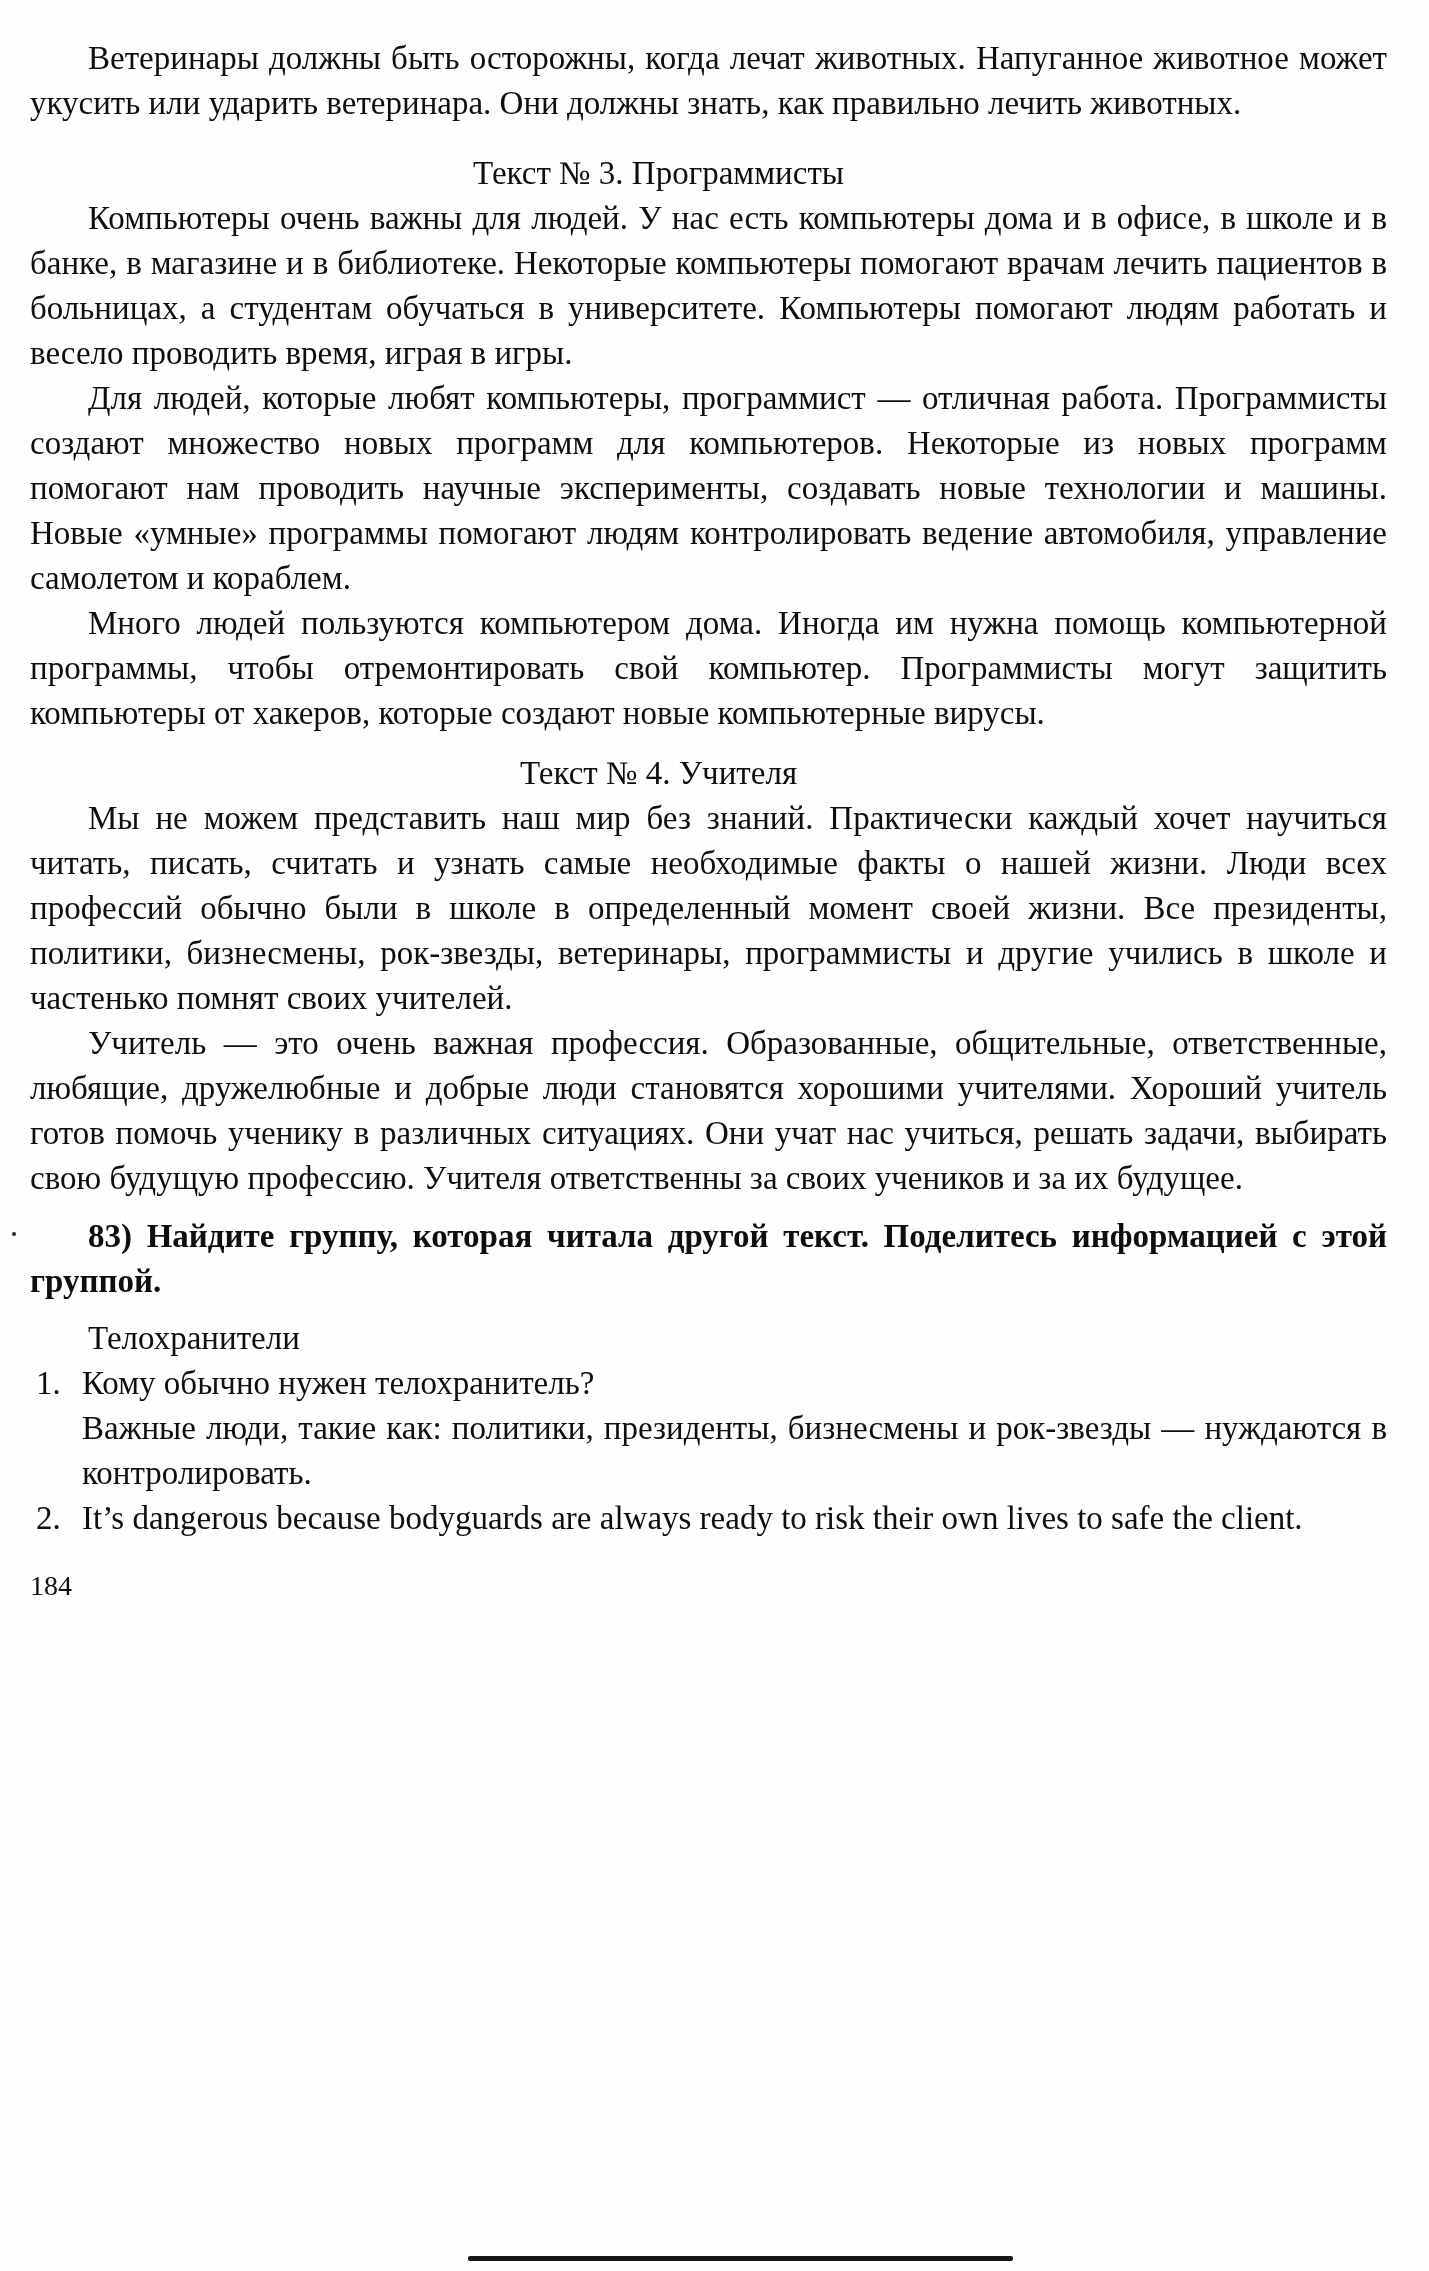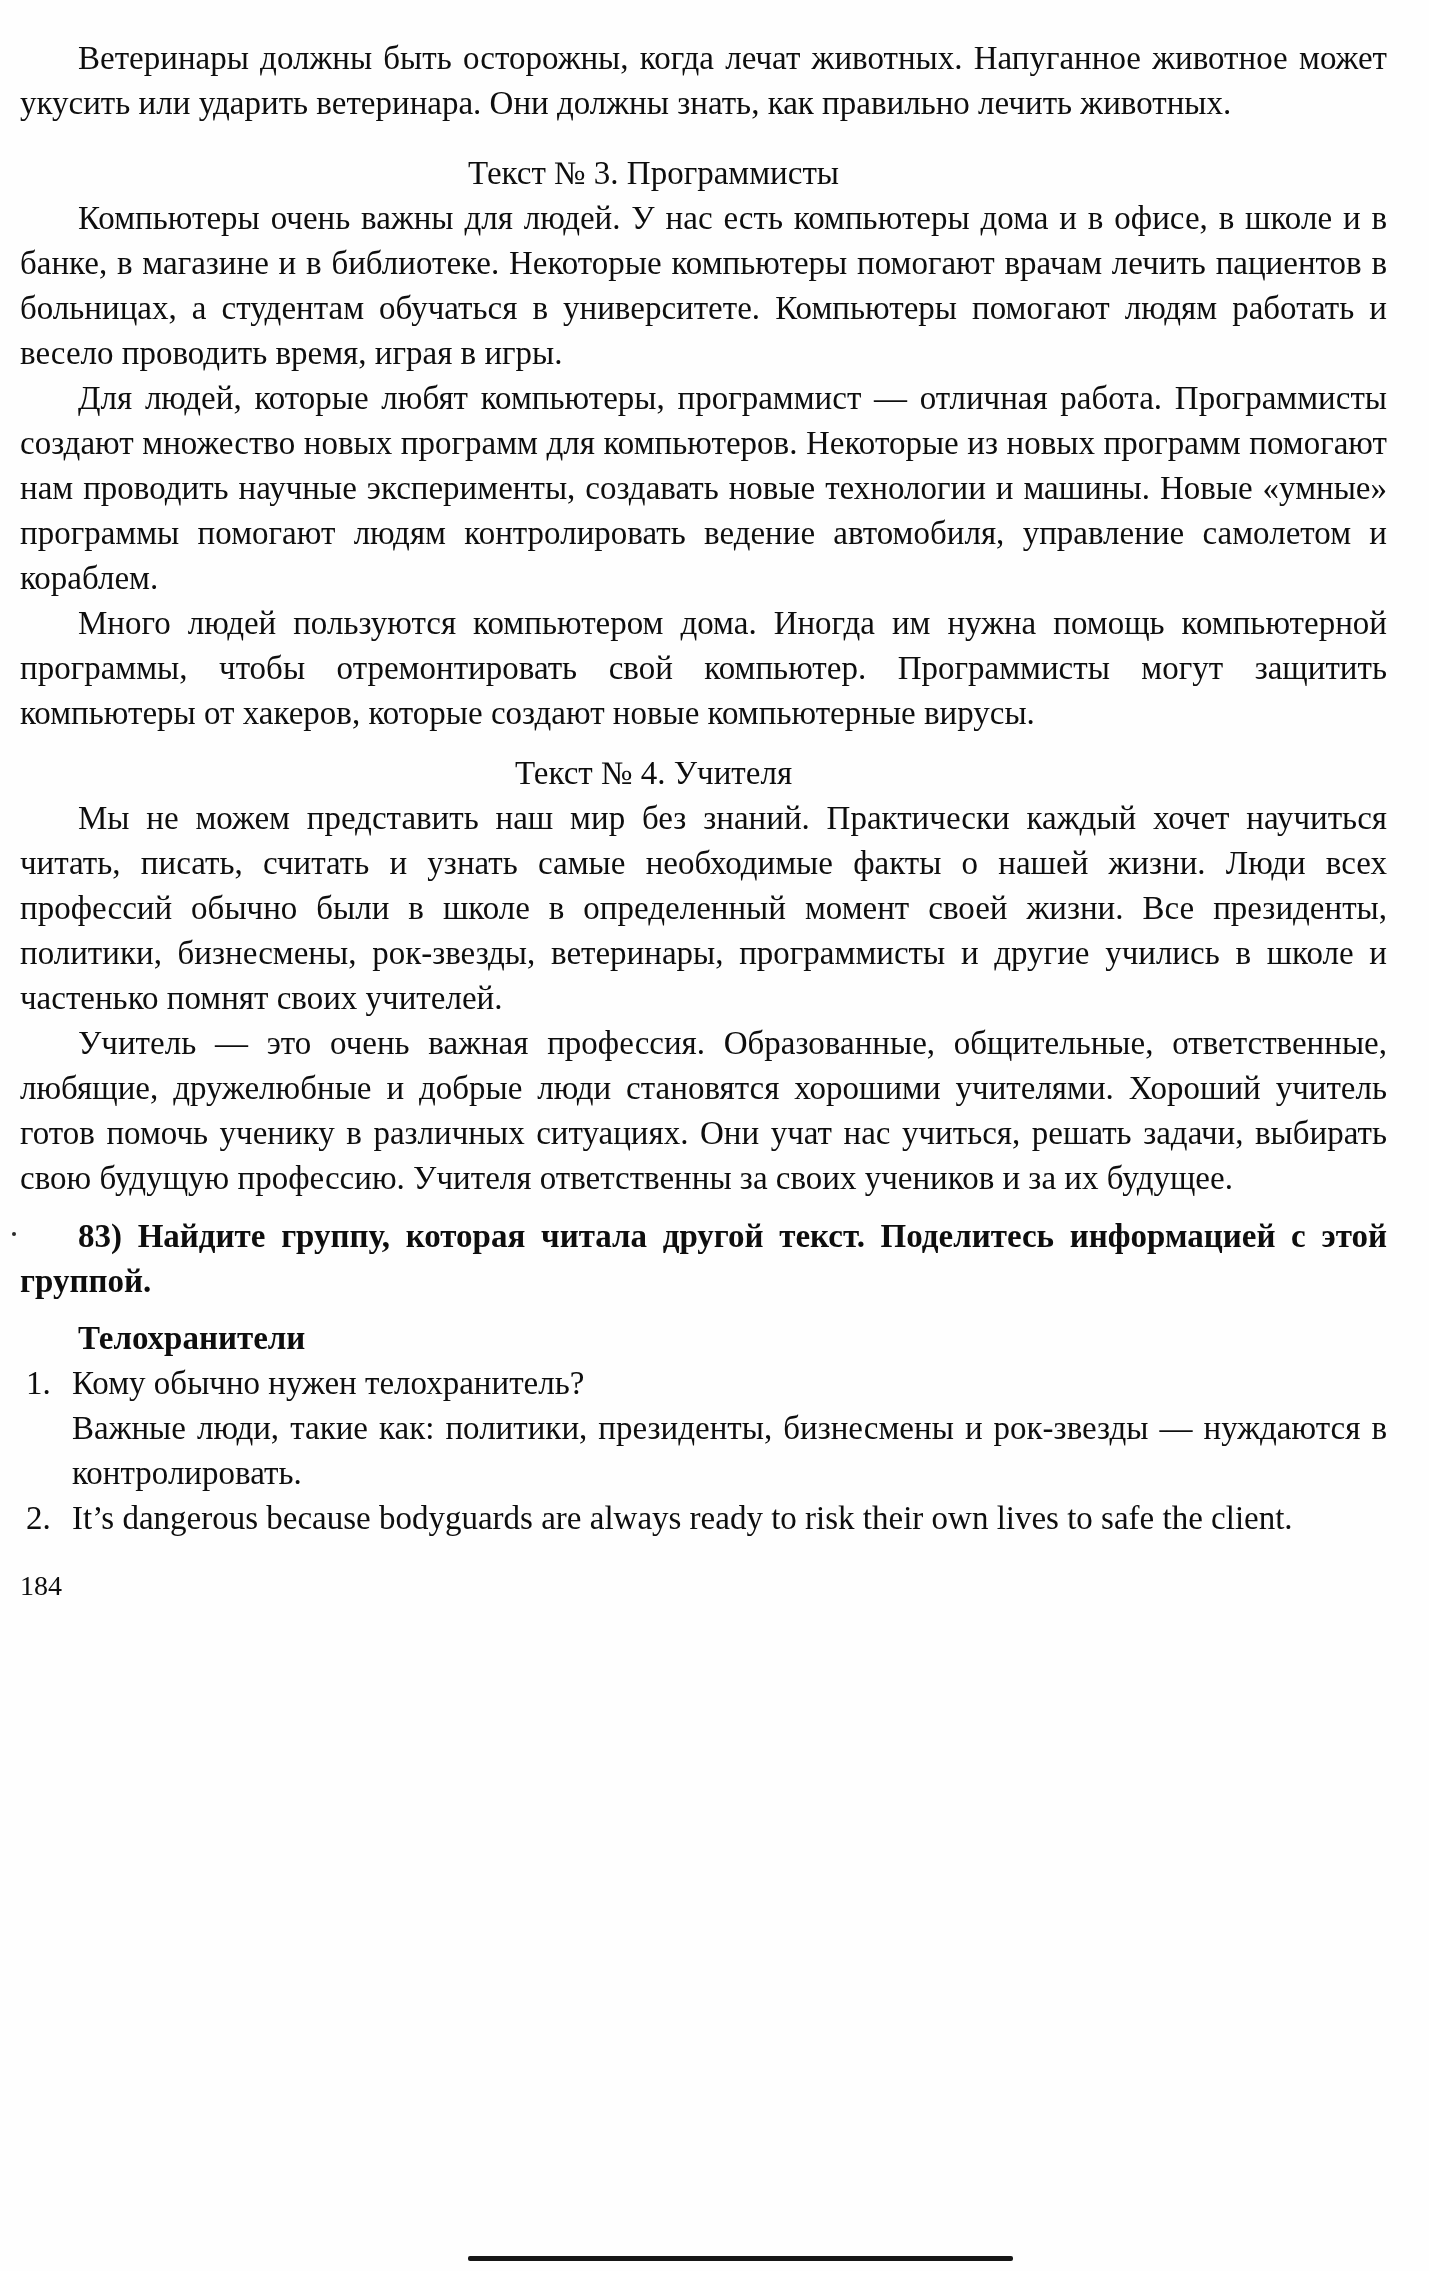--- a/index.html
+++ b/index.html
@@ -11,21 +11,21 @@
     position: relative;
     width: 1429px;
     height: 2271px;
     margin: 0 auto;
     background: #fefefe;
     color: #0e0e0e;
     font-family: "Liberation Serif", "DejaVu Serif", serif;
     font-size: 33px;
     line-height: 45px;
     box-sizing: border-box;
-    padding: 36px 42px 0 20px;
+    padding: 36px 42px 0 30px;
     overflow: hidden;
   }
   .para {
     margin: 0;
     text-align: justify;
   }
   .indent { text-indent: 58px; }
   .heading {
     margin: 0;
     font-size: 33px;
@@ -36,21 +36,20 @@
   .heading-3 { margin-top: 25px; }
   .heading-4 { margin-top: 15px; }
   .task-bold {
     font-weight: bold;
     margin-top: 13px;
   }
   .subhead {
     margin-top: 12px;
     text-indent: 58px;
     text-align: left;
-    font-weight: bold;
   }
   .qa-item {
     position: relative;
     padding-left: 52px;
   }
   .qa-num {
     position: absolute;
     left: 6px;
     top: 0;
     width: 46px;

